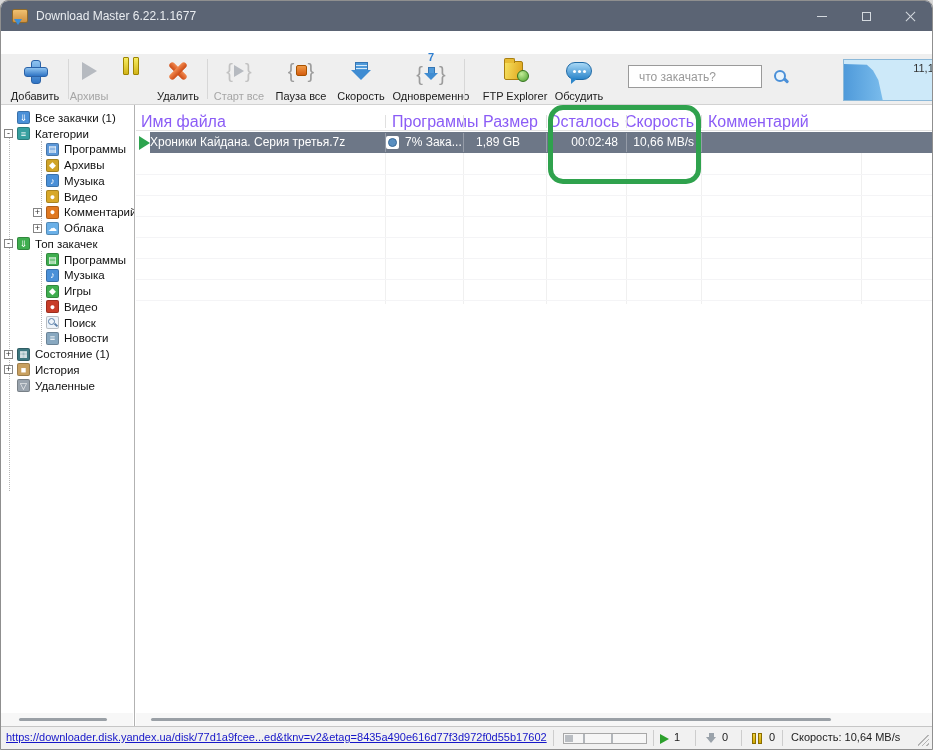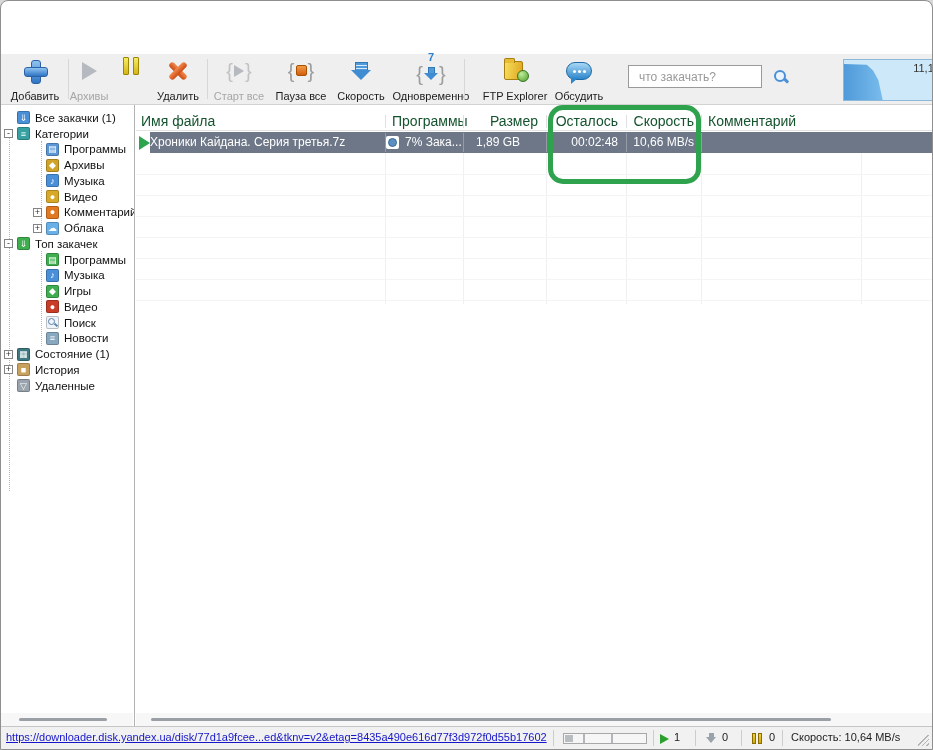--- a/index.html
+++ b/index.html
@@ -108,21 +108,21 @@
   .c-tprog{background:#3fae4f;} .c-tmus{background:#4a90d8;} .c-game{background:#3fae4f;}
   .c-tvid{background:#c83c28;} .c-news{background:#88a8c0;} .c-state{background:#3e7880;}
   .c-hist{background:#c8a060;} .c-del{background:#9aa4ae;}
   .c-srch{background:#eef4fa; position:relative;}
   .c-srch::before { content:""; position:absolute; left:2px; top:2px; width:5px; height:5px;
     border:1.5px solid #5a7fa8; border-radius:50%; }
   .c-srch::after { content:""; position:absolute; left:8px; top:8px; width:4px; height:2px;
     background:#5a7fa8; transform:rotate(45deg); }
   .guide { position:absolute; width:0; border-left:1px dotted #b8b8b8; }
   
-  .thead { position:absolute; left:135px; right:0; top:6px; height:20px; font-size:14px; color:#14532d;
+  .thead { position:absolute; left:135px; right:0; top:6px; height:20px; font-size:16px; color:#8b5cf6;
     border-bottom:1px solid #e3e3e3; }
   .hc { position:absolute; top:2px; }
   .htick { position:absolute; top:4px; width:1px; height:13px; background:#e0e0e0; }
   .gridv { position:absolute; width:1px; background:#f0f0f0; top:27px; height:172px; }
   .gridh { position:absolute; left:135px; right:0; height:1px; background:#f4f4f6; }
   .play-row { position:absolute; left:138px; top:31px; width:0; height:0;
     border-left:11px solid #2da44e; border-top:7px solid transparent; border-bottom:7px solid transparent; }
   .trow { position:absolute; left:149px; right:0; top:27px; height:21px; background:#6d7787; color:#fff; font-size:12px; }
   .tc { position:absolute; top:3px; }
   .csep { position:absolute; top:1px; bottom:1px; width:1px; background:rgba(255,255,255,.28); }
@@ -151,20 +151,33 @@
   .s-pause i { display:inline-block; width:4px; height:11px; background:linear-gradient(#f0d040,#cfa800);
     border:1px solid #8a6d00; margin-right:2px; }
   .grip { position:absolute; right:3px; bottom:3px; width:11px; height:11px;
     background:linear-gradient(135deg, transparent 0 45%, #b4b4b4 45% 52%, transparent 52% 65%, #b4b4b4 65% 72%, transparent 72% 85%, #b4b4b4 85% 92%, transparent 92%); }
 </style>
 </head>
 <body>
 
 <div class="win">
 
+  <div class="titlebar">
+    <div class="appicon"></div>
+    <div class="title-text">Download Master 6.22.1.1677</div>
+    <div class="wc wc-min">
+        <i></i>
+      </div>
+    <div class="wc wc-max">
+        <i></i>
+      </div>
+    <div class="wc wc-close">
+        <i></i>
+      </div>
+  </div>
 
 
   <div class="toolbar">
     <div class="tbtn" style="left:4px;width:60px;">
       <span class="ic">
           <span class="ic-add"></span>
         </span>
       <span>Добавить</span>
     </div>
     <div class="tsep" style="left:67px;"></div>

